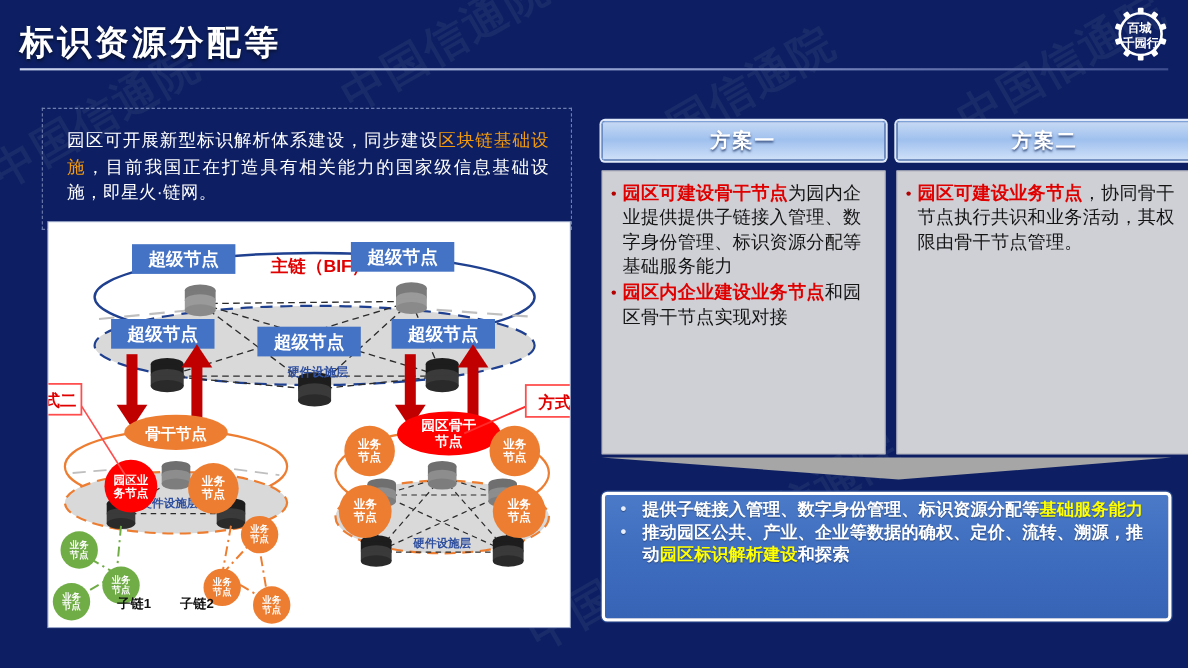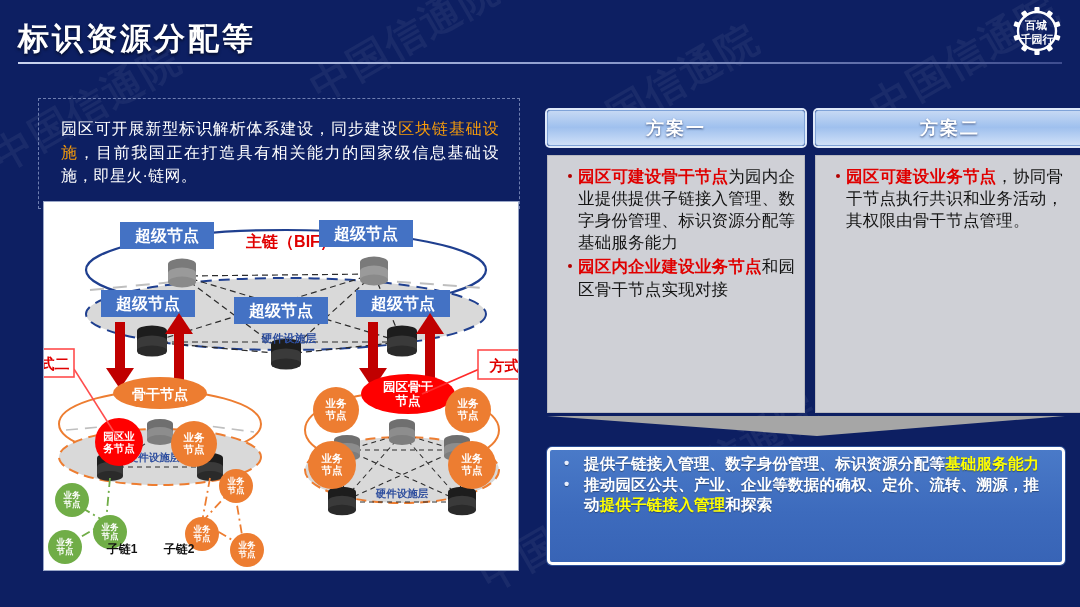--- a/index.html
+++ b/index.html
@@ -60,21 +60,21 @@
     border:1px solid #7fa3d8;
     box-shadow:0 0 0 2px #dfe9f9;
     display:flex;align-items:center;justify-content:center;
   }
   .panel-head span{
     color:#ffffff;font-size:18px;font-weight:bold;letter-spacing:2px;
     text-shadow:0 1px 2px rgba(20,40,90,.75);
   }
   .panel-body{
     margin-top:9px;background:#cfd0d6;border:1px solid #b7b8c0;
-    padding:9px 8px 10px 18px;box-sizing:border-box;
+    padding:9px 8px 10px 6px;box-sizing:border-box;
   }
   .bullet{
     position:relative;padding-left:12px;margin:0 0 2px 0;
     font-size:16.5px;line-height:1.34;color:#141414;letter-spacing:.2px;
   }
   .bullet:before{
     content:"";position:absolute;left:2px;top:9px;
     width:4px;height:4px;border-radius:50%;background:#b30000;
   }
   .bullet .red{color:#e00000;font-weight:bold;}
@@ -473,16 +473,16 @@
   </div>
 
   <div id="funnel">
     <svg width="518" height="32" viewBox="0 0 518 32">
       <path d="M0,4 L518,4 L270,24 z" fill="#a6a6a6"></path>
     </svg>
   </div>
 
   <div id="summary">
     <p class="sbullet"><span>提供子链接入管理、数字身份管理、标识资源分配等</span><span class="y">基础服务能力</span><span></span></p>
-    <p class="sbullet"><span>推动园区公共、产业、企业等数据的确权、定价、流转、溯源，推动</span><span class="y">提供子链接入管理</span><span>和探索</span></p>
+    <p class="sbullet"><span>推动园区公共、产业、企业等数据的确权、定价、流转、溯源，推动</span><span class="y">园区标识解析建设</span><span>和探索</span></p>
   </div>
 
 </div>
 
 </body></html>

